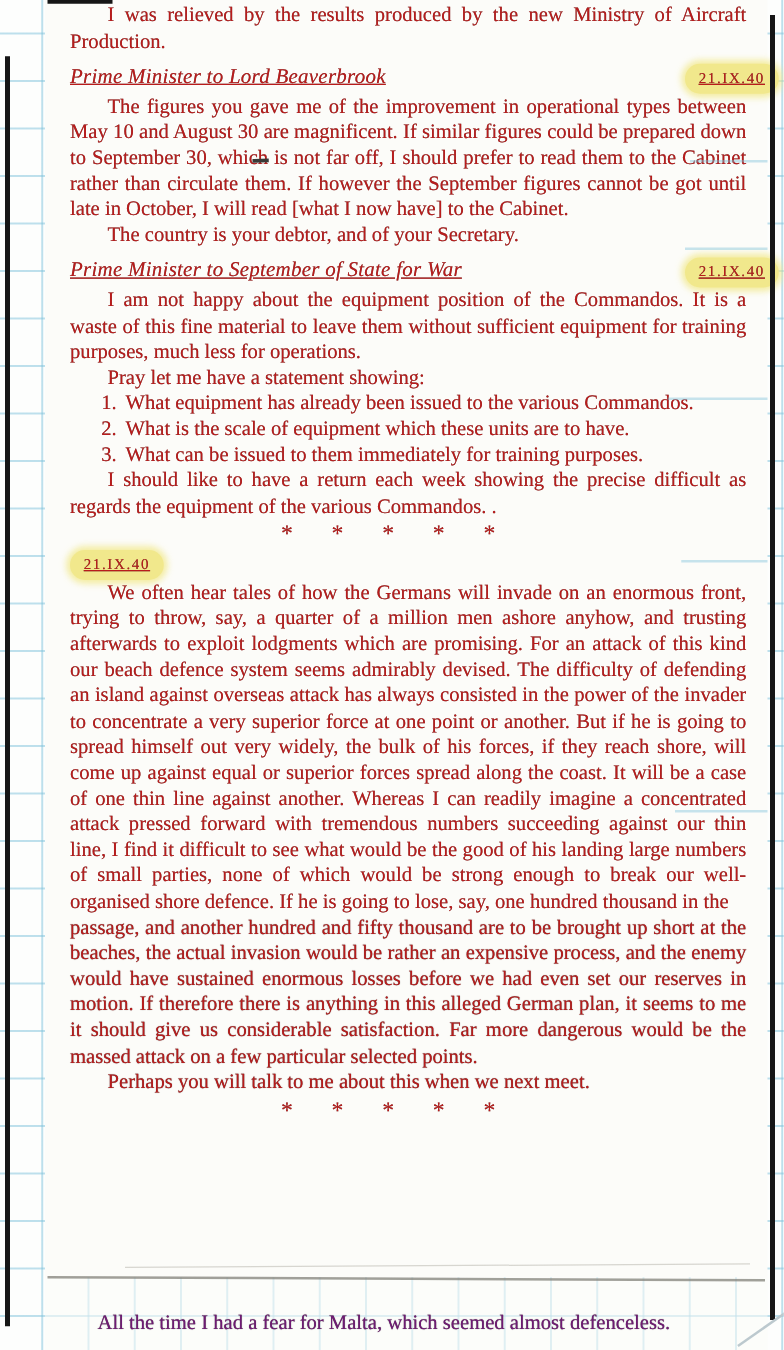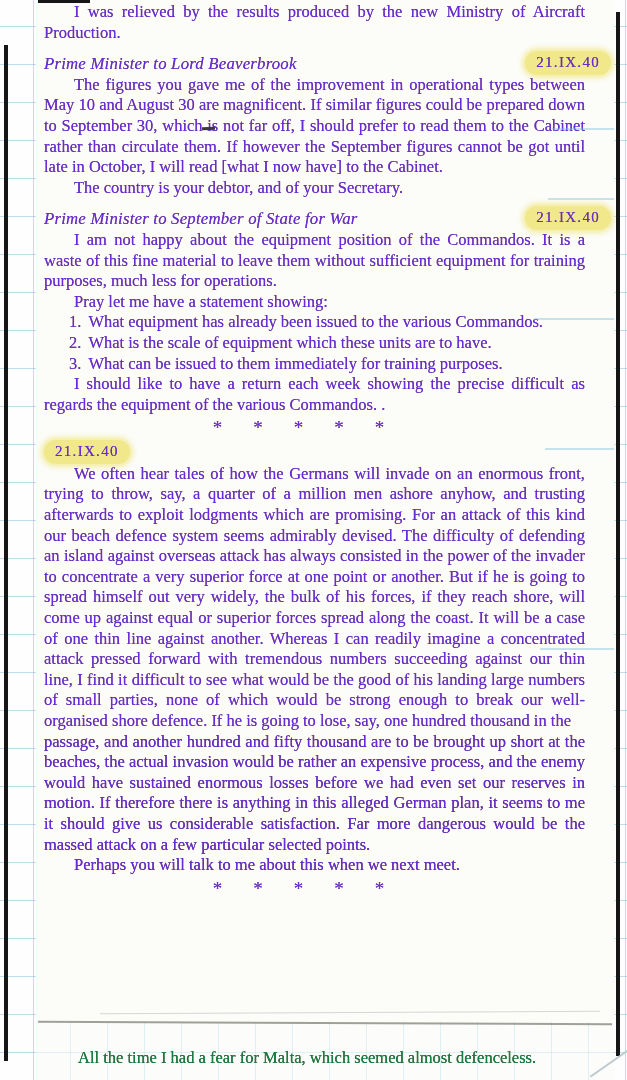--- a/index.html
+++ b/index.html
@@ -15,50 +15,50 @@
   }
   .paper-main {
     position:absolute; left:36px; top:0; width:578px; height:1022px;
     background:#fcfcf9;
   }
   .paper-bottom {
     position:absolute; left:36px; top:1022px; width:578px; height:58px;
     background:rgba(252,252,248,0.55);
   }
   .content {
-    position:absolute; left:8px; top:2px; width:541px;
-    font-size:16.5px; line-height:20.6px; color:#6d28d9;
+    position:absolute; left:20px; top:2px; width:541px;
+    font-size:16.5px; line-height:20.6px; color:#b91c1c;
     text-align:justify; text-shadow:0 0 0.3px rgba(34,31,28,0.65);
   }
   .content p { margin:0; }
   .indent { text-indent:30px; }
   .mh {
-    display:flex; justify-content:space-between; align-items:flex-end;
-    font-style:italic; margin-top:8px;
+    display:flex; justify-content:space-between; align-items:flex-start;
+    font-style:italic; margin-top:8px;text-decoration:underline;
   }
   .mh .mh-title { font-size:16.8px; letter-spacing:0.2px; }
   .hl-date {
-    font-style:normal; font-size:15px; letter-spacing:1.3px;
+    font-style:normal; font-size:12px; letter-spacing:1.3px;
     margin-right:-26px; padding:1px 11px 2px;
     background:#f1e88c; border-radius:13px;
     box-shadow:0 0 5px 3px rgba(241,233,140,0.8);
     white-space:nowrap;
   }
   .stars {
     display:flex; justify-content:center; gap:31px;
     margin:3px 0 1px; transform:translateX(-16px);
     font-size:19px; line-height:20px; text-align:center;
   }
   .list-item { margin-left:25px; padding-left:28px; text-indent:-28px; }
   .list-number { padding-right:7px; }
   .thicker { text-shadow:0 0 0.6px rgba(34,31,28,0.85); }
   .gap-top { margin-top:8px; }
   .closing-text {
     position:absolute; left:12px; top:8px; width:541px;
-    font-size:16.5px; line-height:22.5px; color:#15803d;
+    font-size:16.5px; line-height:22.5px; color:#701a75;
     text-align:justify; text-indent:30px;
     text-shadow:0 0 0.6px rgba(34,31,28,0.85);
   }
   .edge-left  { position:absolute; left:4px;  top:45px; width:4px; height:1016px; background:#161616; }
   .edge-right { position:absolute; left:616px; top:12px; width:4px; height:1044px; background:#161616; }
   .top-dash   { position:absolute; left:38px; top:0; width:52px; height:3px; background:#161616; }
   .corner-cut { position:absolute; left:586px; top:1062px; width:48px; height:2px;
                 background:#bcc9ce; transform:rotate(-35deg); }
   .seam  { position:absolute; left:38px; top:1022px; width:574px; height:1.5px;
            background:rgba(130,128,120,0.75); transform:rotate(0.25deg); }

